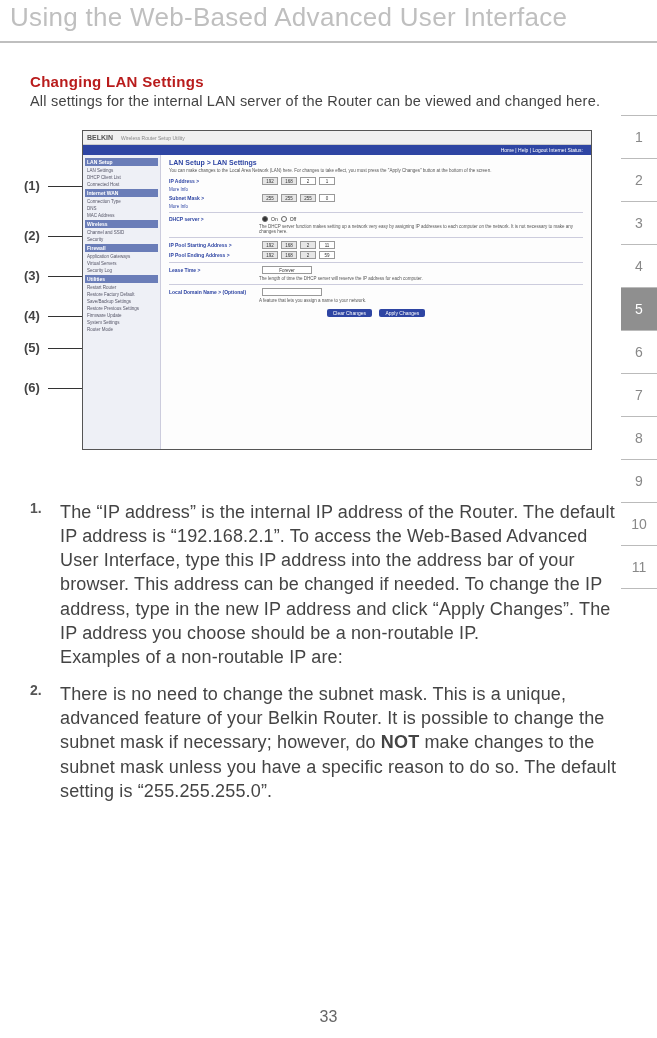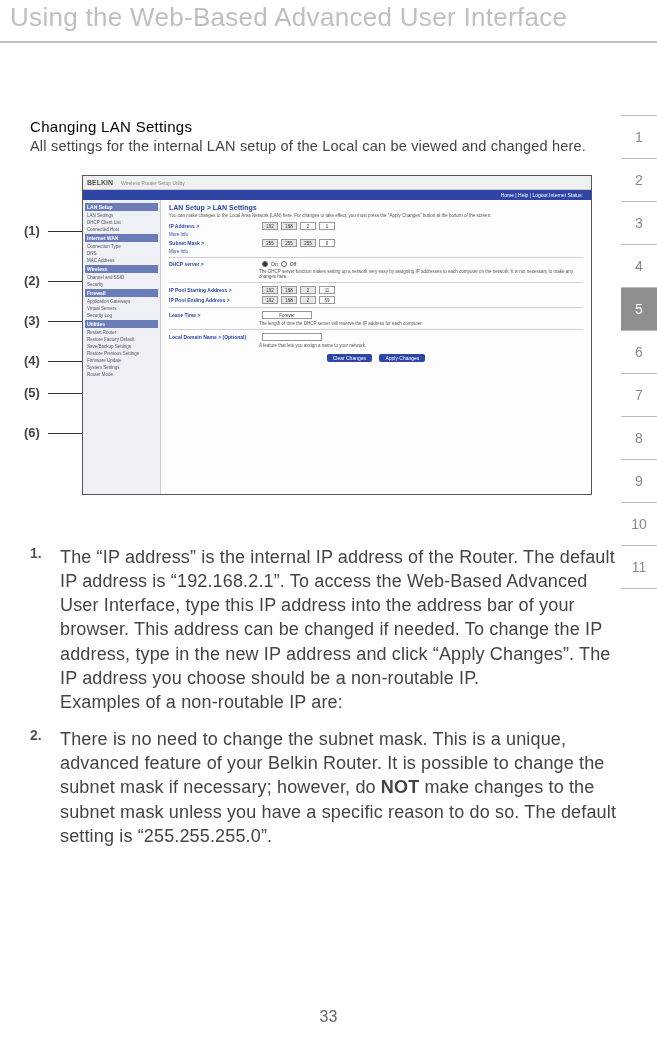--- a/index.html
+++ b/index.html
@@ -17,23 +17,23 @@
     color: #bfbfbf;
     padding: 2px 10px 8px 10px;
     border-bottom: 2px solid #bfbfbf;
     letter-spacing: 0.3px;
   }
   .content {
     padding: 0 30px 0 30px;
   }
   .section-heading {
     font-size: 15px;
-    font-weight: 400;
-    color: #000000;
-    margin-top: 75px;
+    font-weight: 700;
+    color: #b91c1c;
+    margin-top: 30px;
     letter-spacing: 0.3px;
   }
   .intro {
     font-size: 14.5px;
     color: #444;
     line-height: 1.35;
     margin-top: 2px;
     letter-spacing: 0.2px;
   }
   .shot-area {
@@ -244,21 +244,21 @@
   <div class="tab">6</div>
   <div class="tab">7</div>
   <div class="tab">8</div>
   <div class="tab">9</div>
   <div class="tab">10</div>
   <div class="tab">11</div>
 </div>
 
 <div class="content">
   <div class="section-heading">Changing LAN Settings</div>
-  <div class="intro">All settings for the internal LAN setup of the Local can be viewed and changed here.</div>
+  <div class="intro">All settings for the internal LAN server of the Router can be viewed and changed here.</div>
 
   <div class="shot-area">
     <div class="callouts">
       <div class="callout" style="top:48px"><span>(1)</span><span class="line" style="width:120px"></span></div>
       <div class="callout" style="top:98px"><span>(2)</span><span class="line" style="width:120px"></span></div>
       <div class="callout" style="top:138px"><span>(3)</span><span class="line" style="width:120px"></span></div>
       <div class="callout" style="top:178px"><span>(4)</span><span class="line" style="width:120px"></span></div>
       <div class="callout" style="top:210px"><span>(5)</span><span class="line" style="width:120px"></span></div>
       <div class="callout" style="top:250px"><span>(6)</span><span class="line" style="width:120px"></span></div>
     </div>

